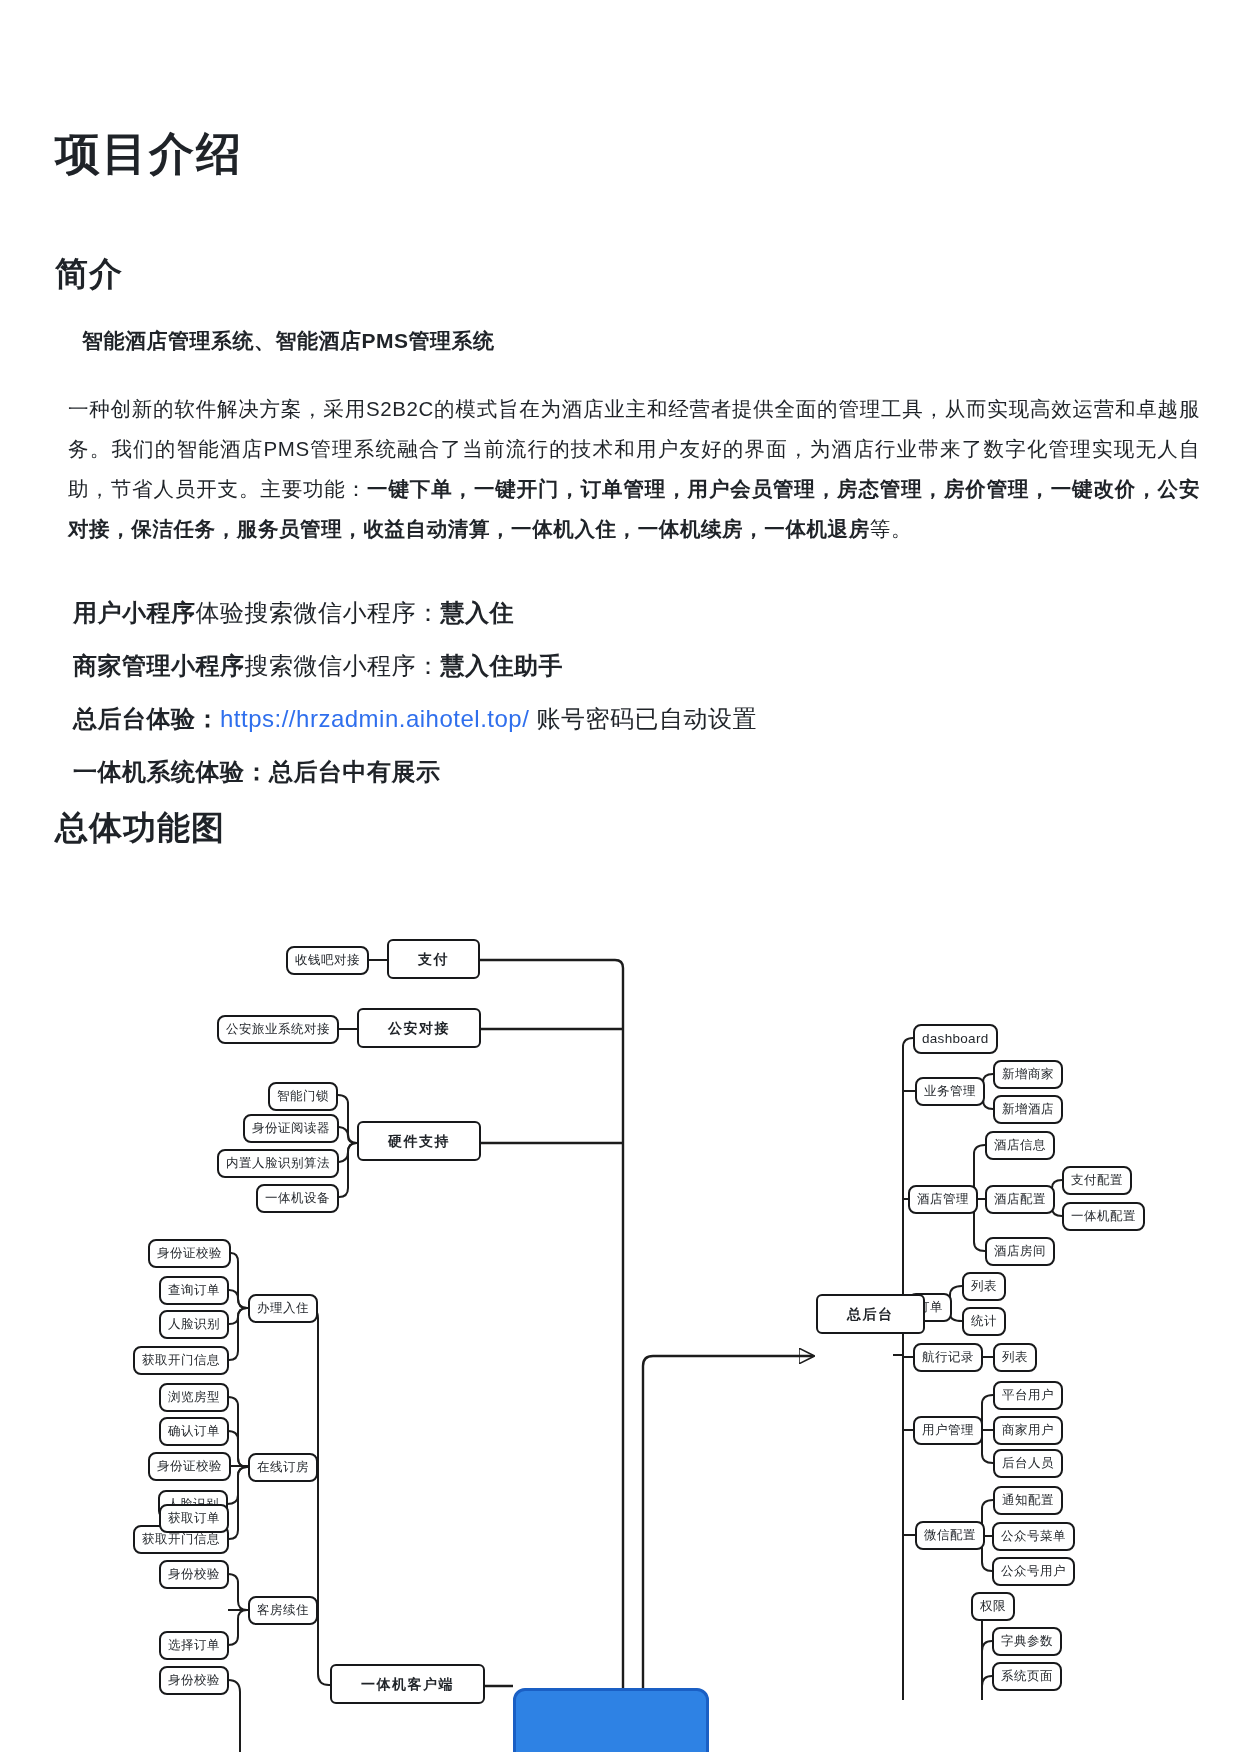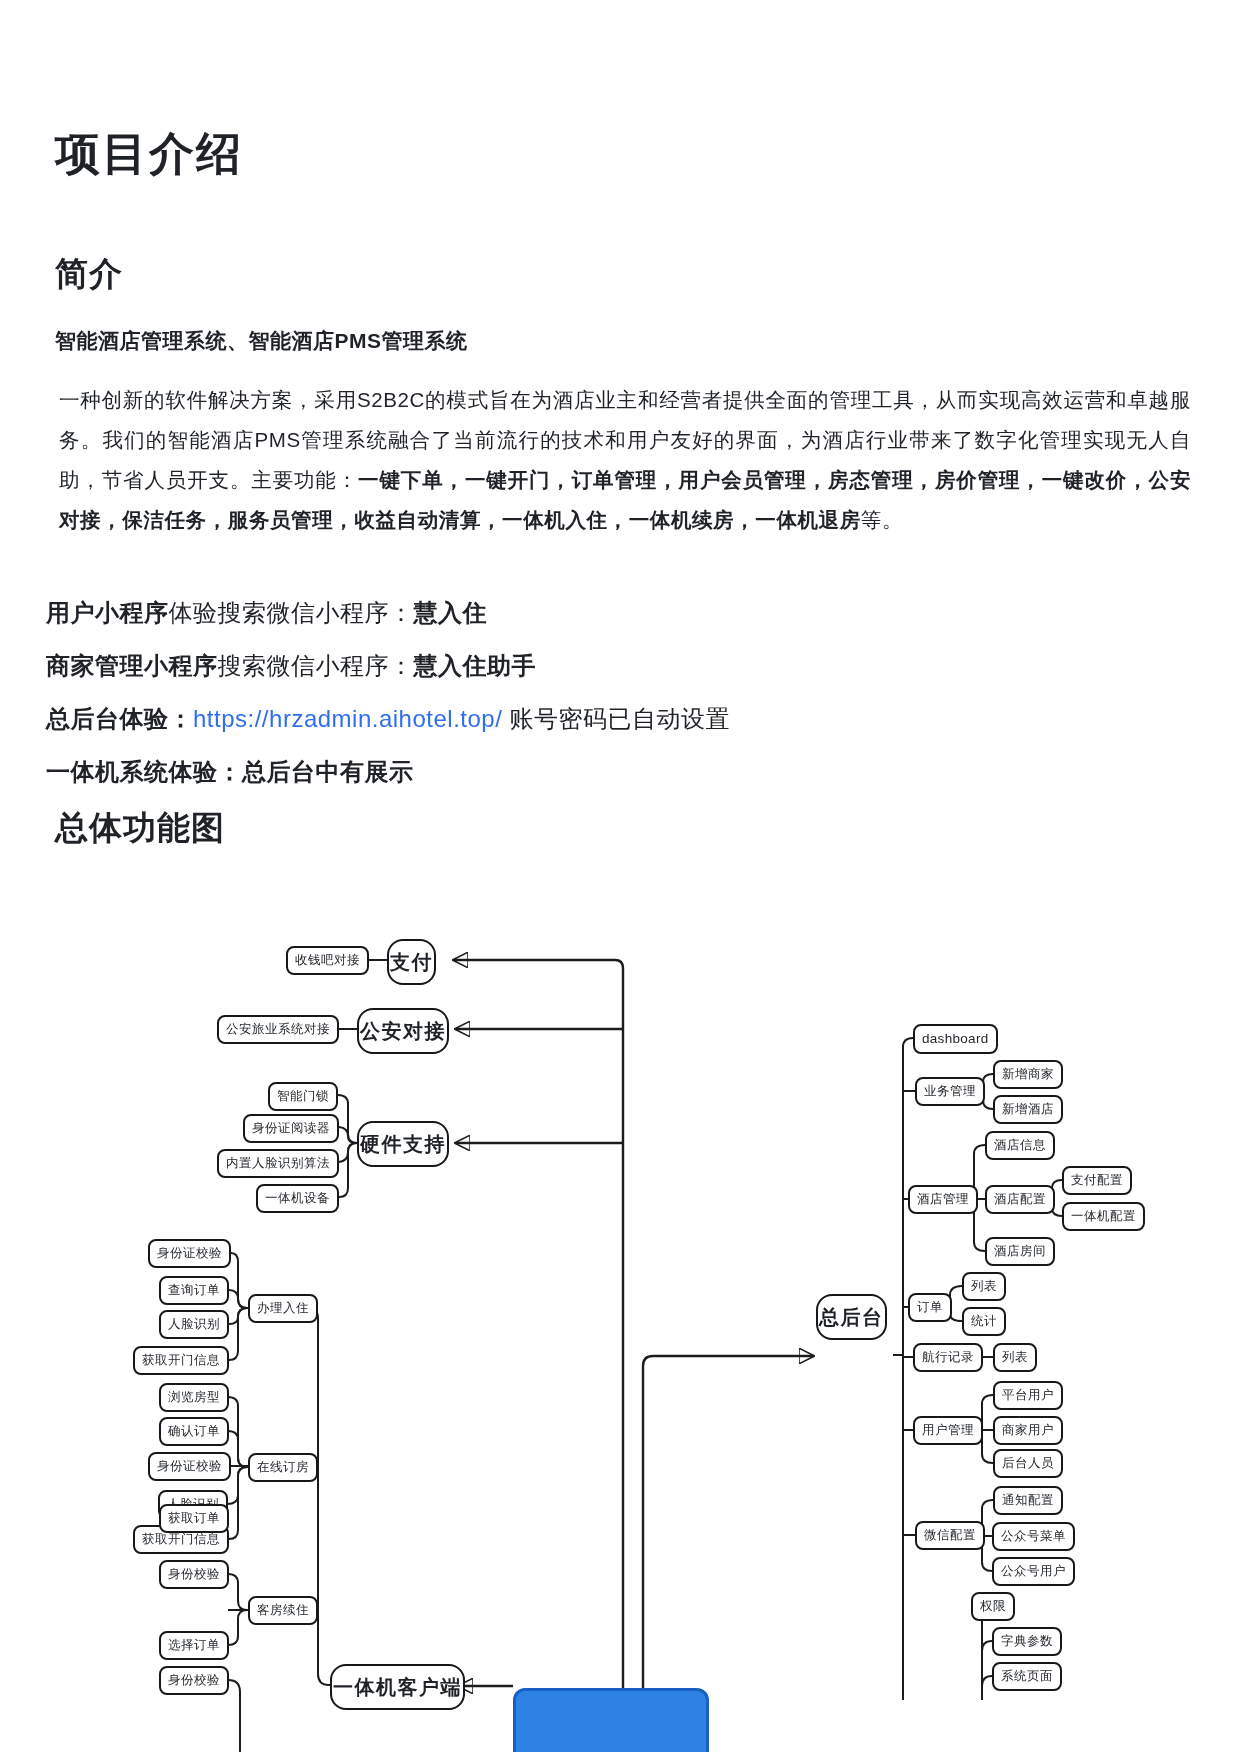--- a/index.html
+++ b/index.html
@@ -1,55 +1,55 @@
 <!DOCTYPE html>
 <html lang="zh" style="--link: #2f6fed; --root-fill: #2e82e4; --root-border: #1a5fc4;"><head>
 <meta charset="utf-8">
 <style>
   html,body{margin:0;padding:0;background:#ffffff;}
   #canvas{
     position:relative;width:1239px;height:1752px;overflow:hidden;background:#fff;
     font-family:"Liberation Sans","DejaVu Sans",sans-serif;color:#1f2328;
   }
-  .abs{position:absolute;}
+  .abs{position:absolute;margin-left:27px;}
   h1.title{left:55px;top:124px;font-size:45px;font-weight:700;margin:0;letter-spacing:2px;}
   h2.h2{font-size:33px;font-weight:700;margin:0;letter-spacing:1px;}
   .subtitle{left:55px;top:327px;font-size:21px;font-weight:700;letter-spacing:0.5px;}
   .para{left:55px;top:376px;width:1132px;font-size:20.5px;line-height:40px;letter-spacing:0.6px;text-align:justify;}
   .pline{left:46px;font-size:24px;line-height:30px;letter-spacing:0.5px;}
   .pline b,.para b{font-weight:700;}
   .link{color:var(--link,#2f6fed);text-decoration:none;}
   
   .node{
     position:absolute;z-index:2;background:#fff;border:2px solid #17181a;border-radius:8px;
     font-size:12.5px;line-height:1;padding:6px 7px;color:#1f2328;white-space:nowrap;
     display:flex;align-items:center;justify-content:center;letter-spacing:0.5px;
   }
-  .hub{border-width:2.6px;border-radius:16px;font-weight:700;font-size:20px;padding:11px 1px;letter-spacing:1.5px;}
+  .hub{border-width:2.6px;border-radius:6px;font-weight:700;font-size:14px;padding:11px 29px;letter-spacing:1.5px;}
   .latin{font-size:13.5px;letter-spacing:0.3px;}
   .rootnode{
     position:absolute;z-index:2;left:513px;top:1688px;width:190px;height:82px;
     background:var(--root-fill,#2e82e4);border:3px solid var(--root-border,#1a5fc4);border-radius:12px;
   }
   svg.wires{position:absolute;left:0;top:0;z-index:1;}
   svg.wires path{fill:none;stroke:#1c1c1c;}
   .wire{stroke-width:2px;}
   .arrow{stroke-width:2.4px;}
 </style>
 </head>
 <body>
 
 <div id="canvas">
 
   <h1 class="abs title">项目介绍</h1>
   <h2 class="abs h2" style="left:55px;top:252px">简介</h2>
 
   <div class="abs subtitle">智能酒店管理系统、智能酒店PMS管理系统</div>
 
-  <p class="abs para" style="margin:4px"><span>一种创新的软件解决方案，采用S2B2C的模式旨在为酒店业主和经营者提供全面的管理工具，从而实现高效运营和卓越服务。我们的智能酒店PMS管理系统融合了当前流行的技术和用户友好的界面，为酒店行业带来了数字化管理实现无人自助，节省人员开支。主要功能：</span><b>一键下单，一键开门，订单管理，用户会员管理，房态管理，房价管理，一键改价，公安对接，保洁任务，服务员管理，收益自动清算，一体机入住，一体机续房，一体机退房</b><span>等。</span></p>
+  <p class="abs para" style="margin:13px"><span>一种创新的软件解决方案，采用S2B2C的模式旨在为酒店业主和经营者提供全面的管理工具，从而实现高效运营和卓越服务。我们的智能酒店PMS管理系统融合了当前流行的技术和用户友好的界面，为酒店行业带来了数字化管理实现无人自助，节省人员开支。主要功能：</span><b>一键下单，一键开门，订单管理，用户会员管理，房态管理，房价管理，一键改价，公安对接，保洁任务，服务员管理，收益自动清算，一体机入住，一体机续房，一体机退房</b><span>等。</span></p>
 
   <div class="abs pline" style="top:598px"><b>用户小程序</b><span>体验搜索微信小程序：</span><b>慧入住</b></div>
 
   <div class="abs pline" style="top:651px"><b>商家管理小程序</b><span>搜索微信小程序：</span><b>慧入住助手</b></div>
 
   <div class="abs pline" style="top:704px"><b>总后台体验：</b><a href="#" class="link">https://hrzadmin.aihotel.top/</a><span> </span><span>账号密码已自动设置</span></div>
 
   <div class="abs pline" style="top:757px;font-weight:700">一体机系统体验：总后台中有展示</div>
 
   <h2 class="abs h2" style="left:55px;top:806px">总体功能图</h2>

